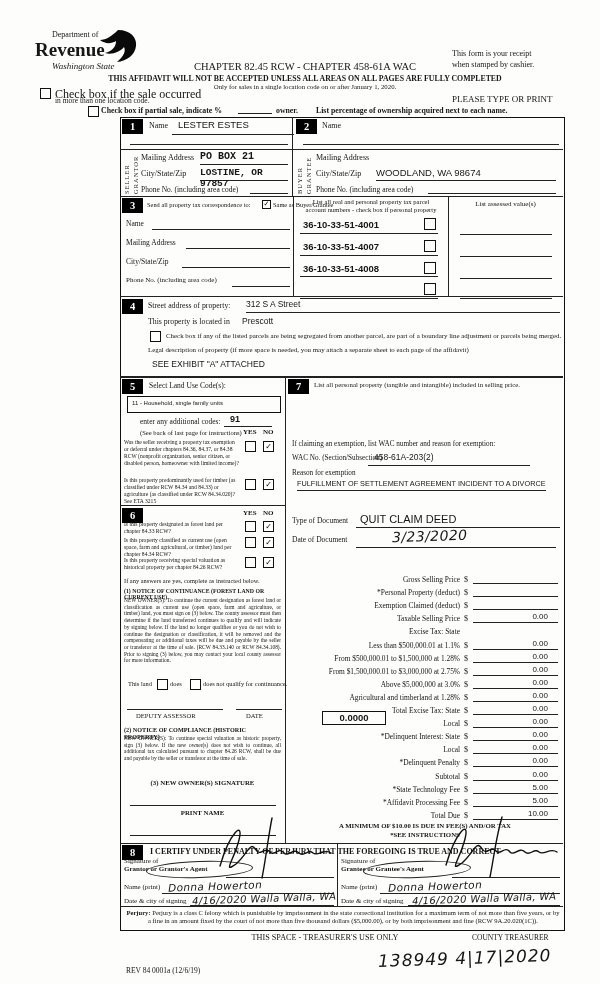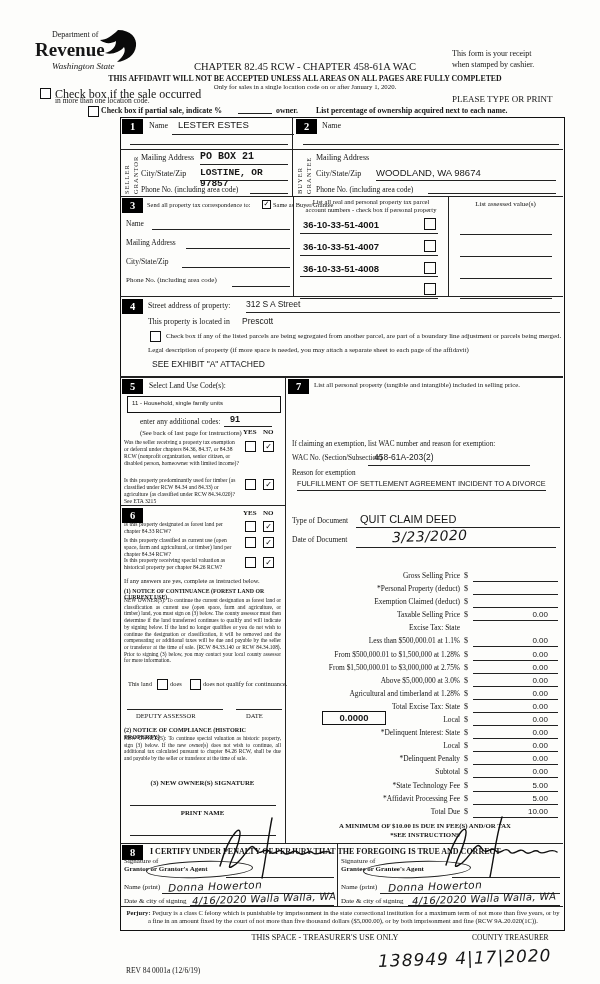--- a/index.html
+++ b/index.html
@@ -12,21 +12,21 @@
   .hand{font-family:"DejaVu Sans",sans-serif;font-style:italic;letter-spacing:.4px;transform:rotate(-2deg)}
   .nb{position:absolute;width:21px;height:15px;background:#000;color:#fff;font:700 10.5px "Liberation Serif",serif;text-align:center;line-height:15px}
   .ul{border-bottom:1px solid #222}
   .hl{position:absolute;border-top:1px solid #222}
   .vl{position:absolute;border-left:1px solid #222}
   .cb{position:absolute;width:9px;height:9px;border:1.1px solid #111;font:700 8px/9px "DejaVu Sans",sans-serif;text-align:center;color:#000;background:#fff}
   .cbs{width:7px;height:7px;font:700 7px/7px "DejaVu Sans",sans-serif}
   .vert{writing-mode:vertical-rl;transform:rotate(180deg);font:6.5px "Liberation Serif",serif;letter-spacing:1px;line-height:8px}
   .q{font:5.6px/6.9px "Liberation Serif",serif}
   .para{font:5.4px/6.7px "Liberation Serif",serif;text-align:justify}
-  #money .mrow{display:flex;height:13.1px;font:7.4px/9px "Liberation Serif",serif;position:relative}
+  #money .mrow{display:flex;align-items:flex-end;height:13.1px;font:7.4px/9px "Liberation Serif",serif;position:relative}
   #money .mlab{width:168px;text-align:right;padding-right:4px;white-space:nowrap}
   #money .mdol{width:9px;font-size:8px}
   #money .mline{flex:1;border-bottom:1px solid #222;font:8px "Liberation Sans",sans-serif;text-align:right;padding-right:10px;height:10px}
   #money .mrow:nth-child(5) .mdol{visibility:hidden}
   #money .mrow:nth-child(5) .mline{border-bottom:none}
   .prow{height:21.8px;position:relative}
   .pnum{position:absolute;left:8px;top:3px;font:700 9.5px "Liberation Sans",sans-serif}
   .pcb{position:absolute;right:10px;top:2px;width:10px;height:10px;border:1.2px solid #111;font:700 8px/10px "DejaVu Sans",sans-serif;text-align:center}
   .pline{position:absolute;left:5px;right:8px;bottom:4px;border-bottom:1px solid #222}
   .oval{position:absolute;border:1.1px solid #222;border-radius:50%;transform:rotate(-2deg)}

